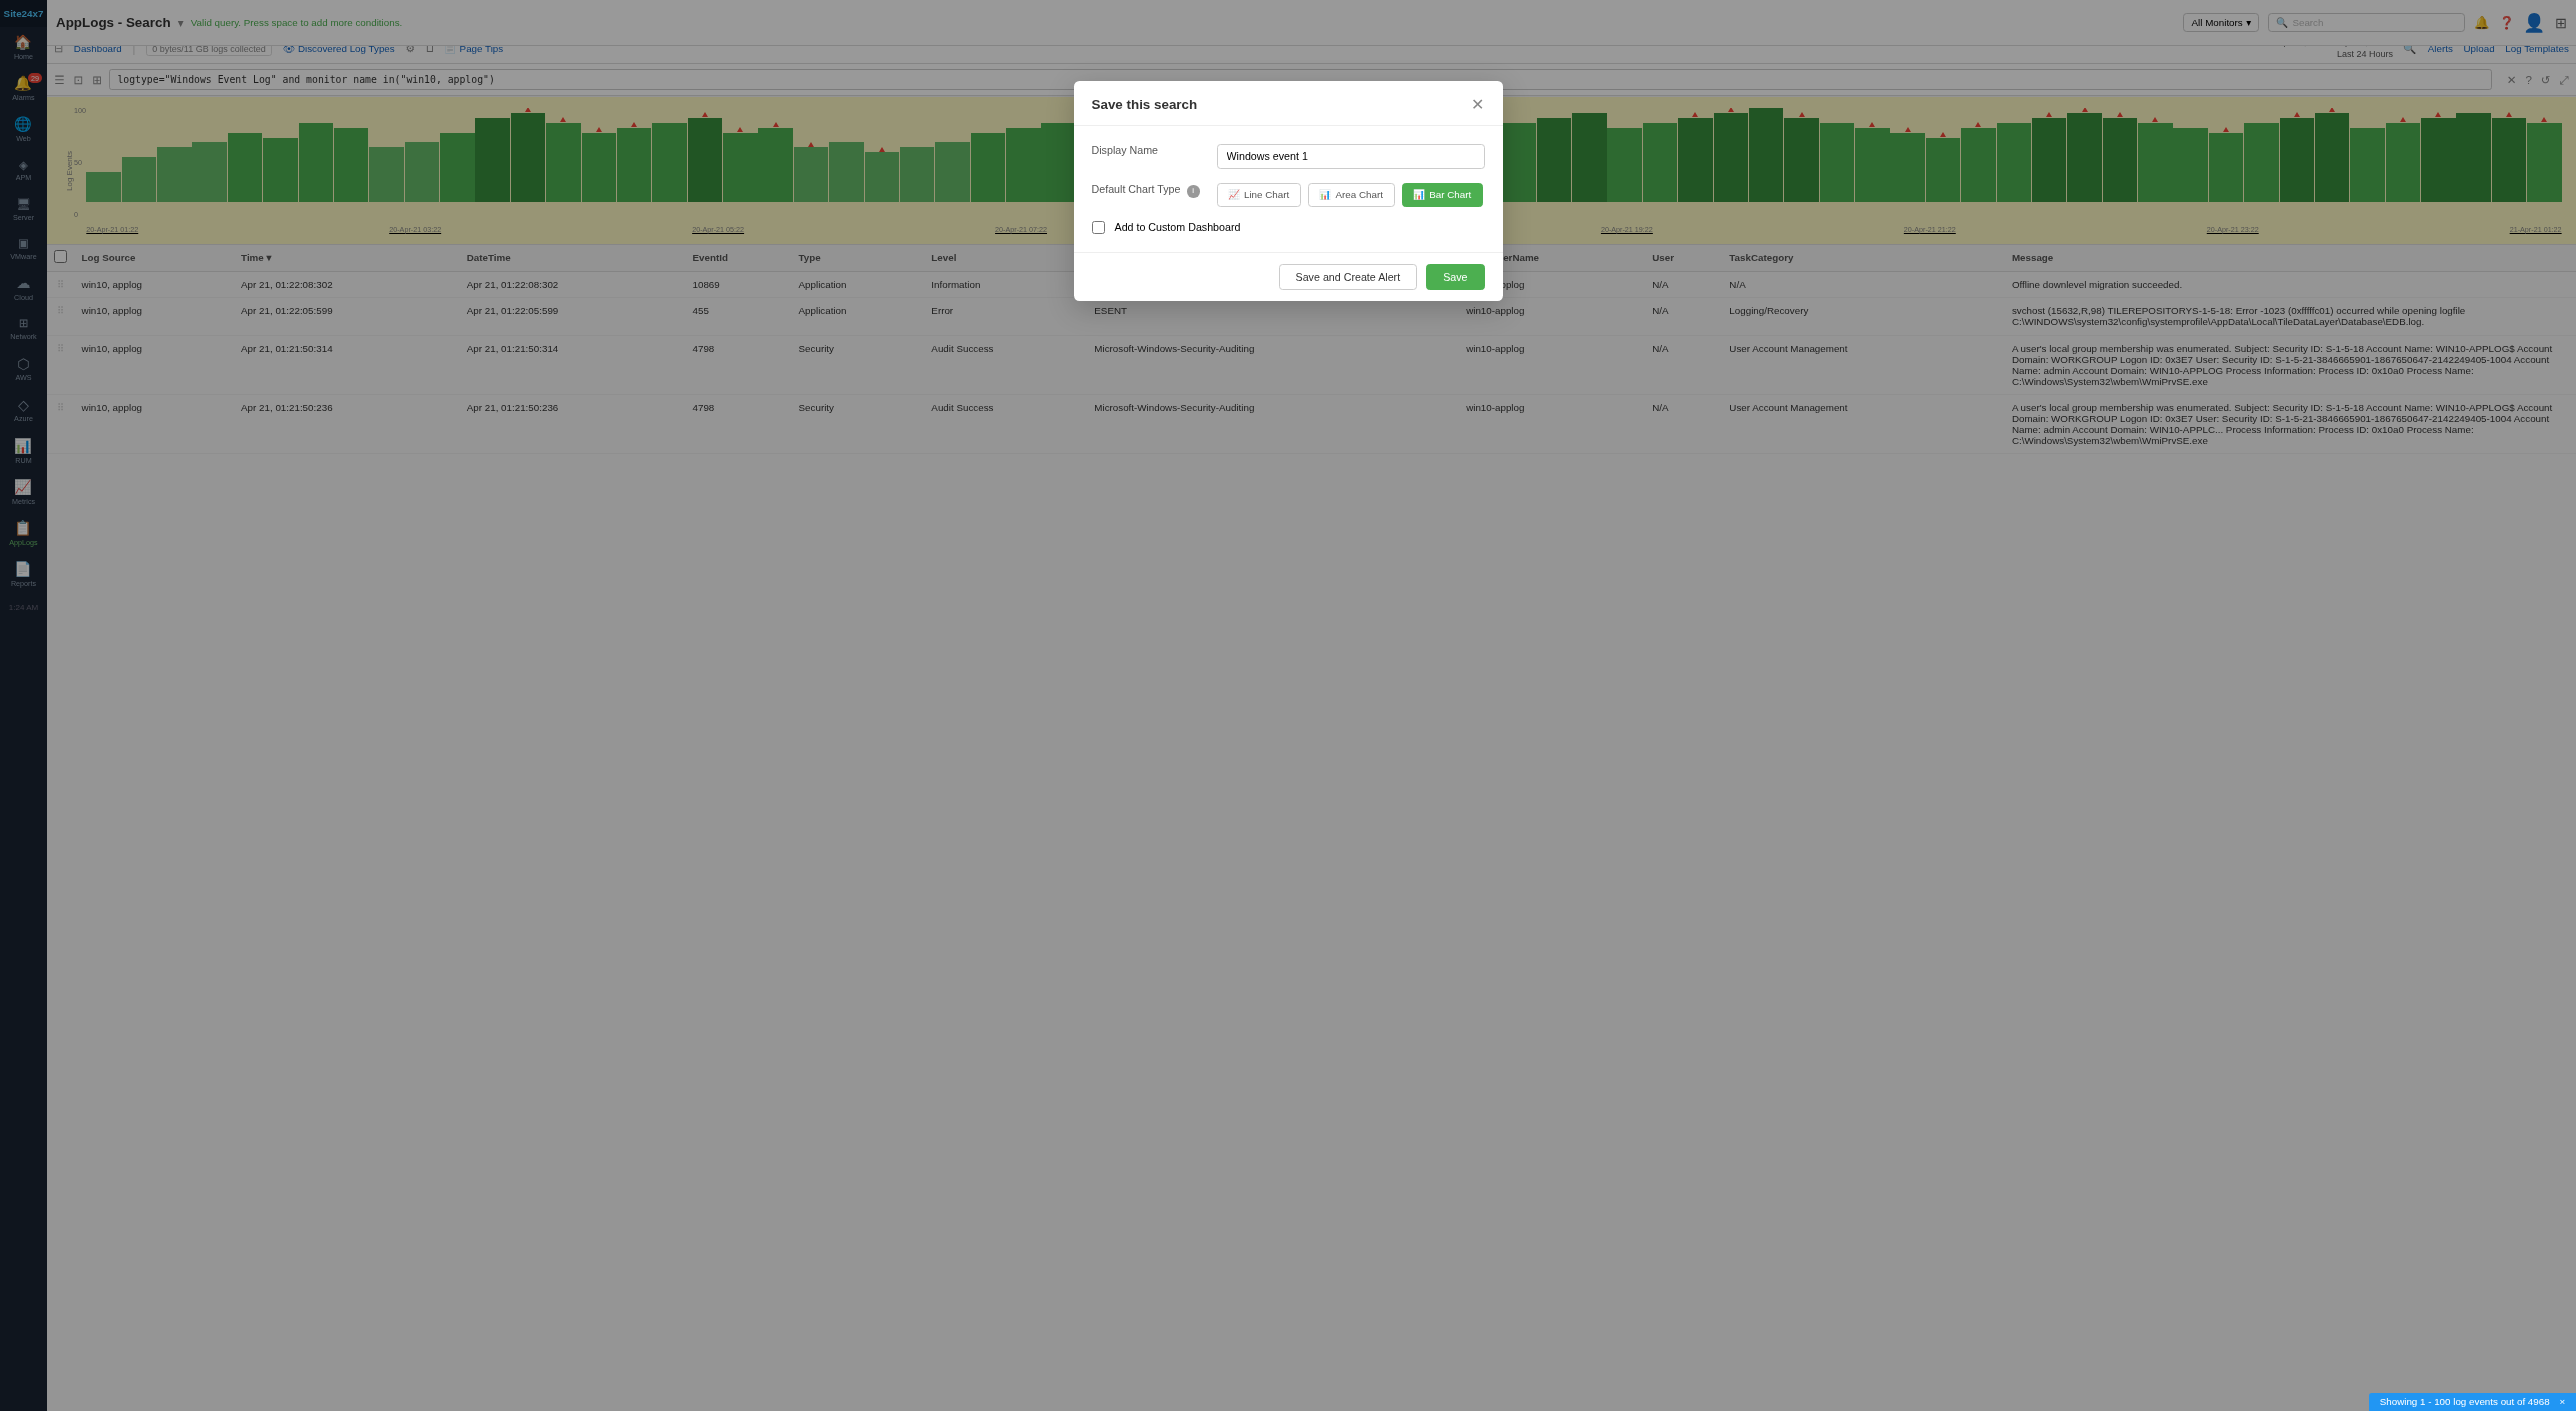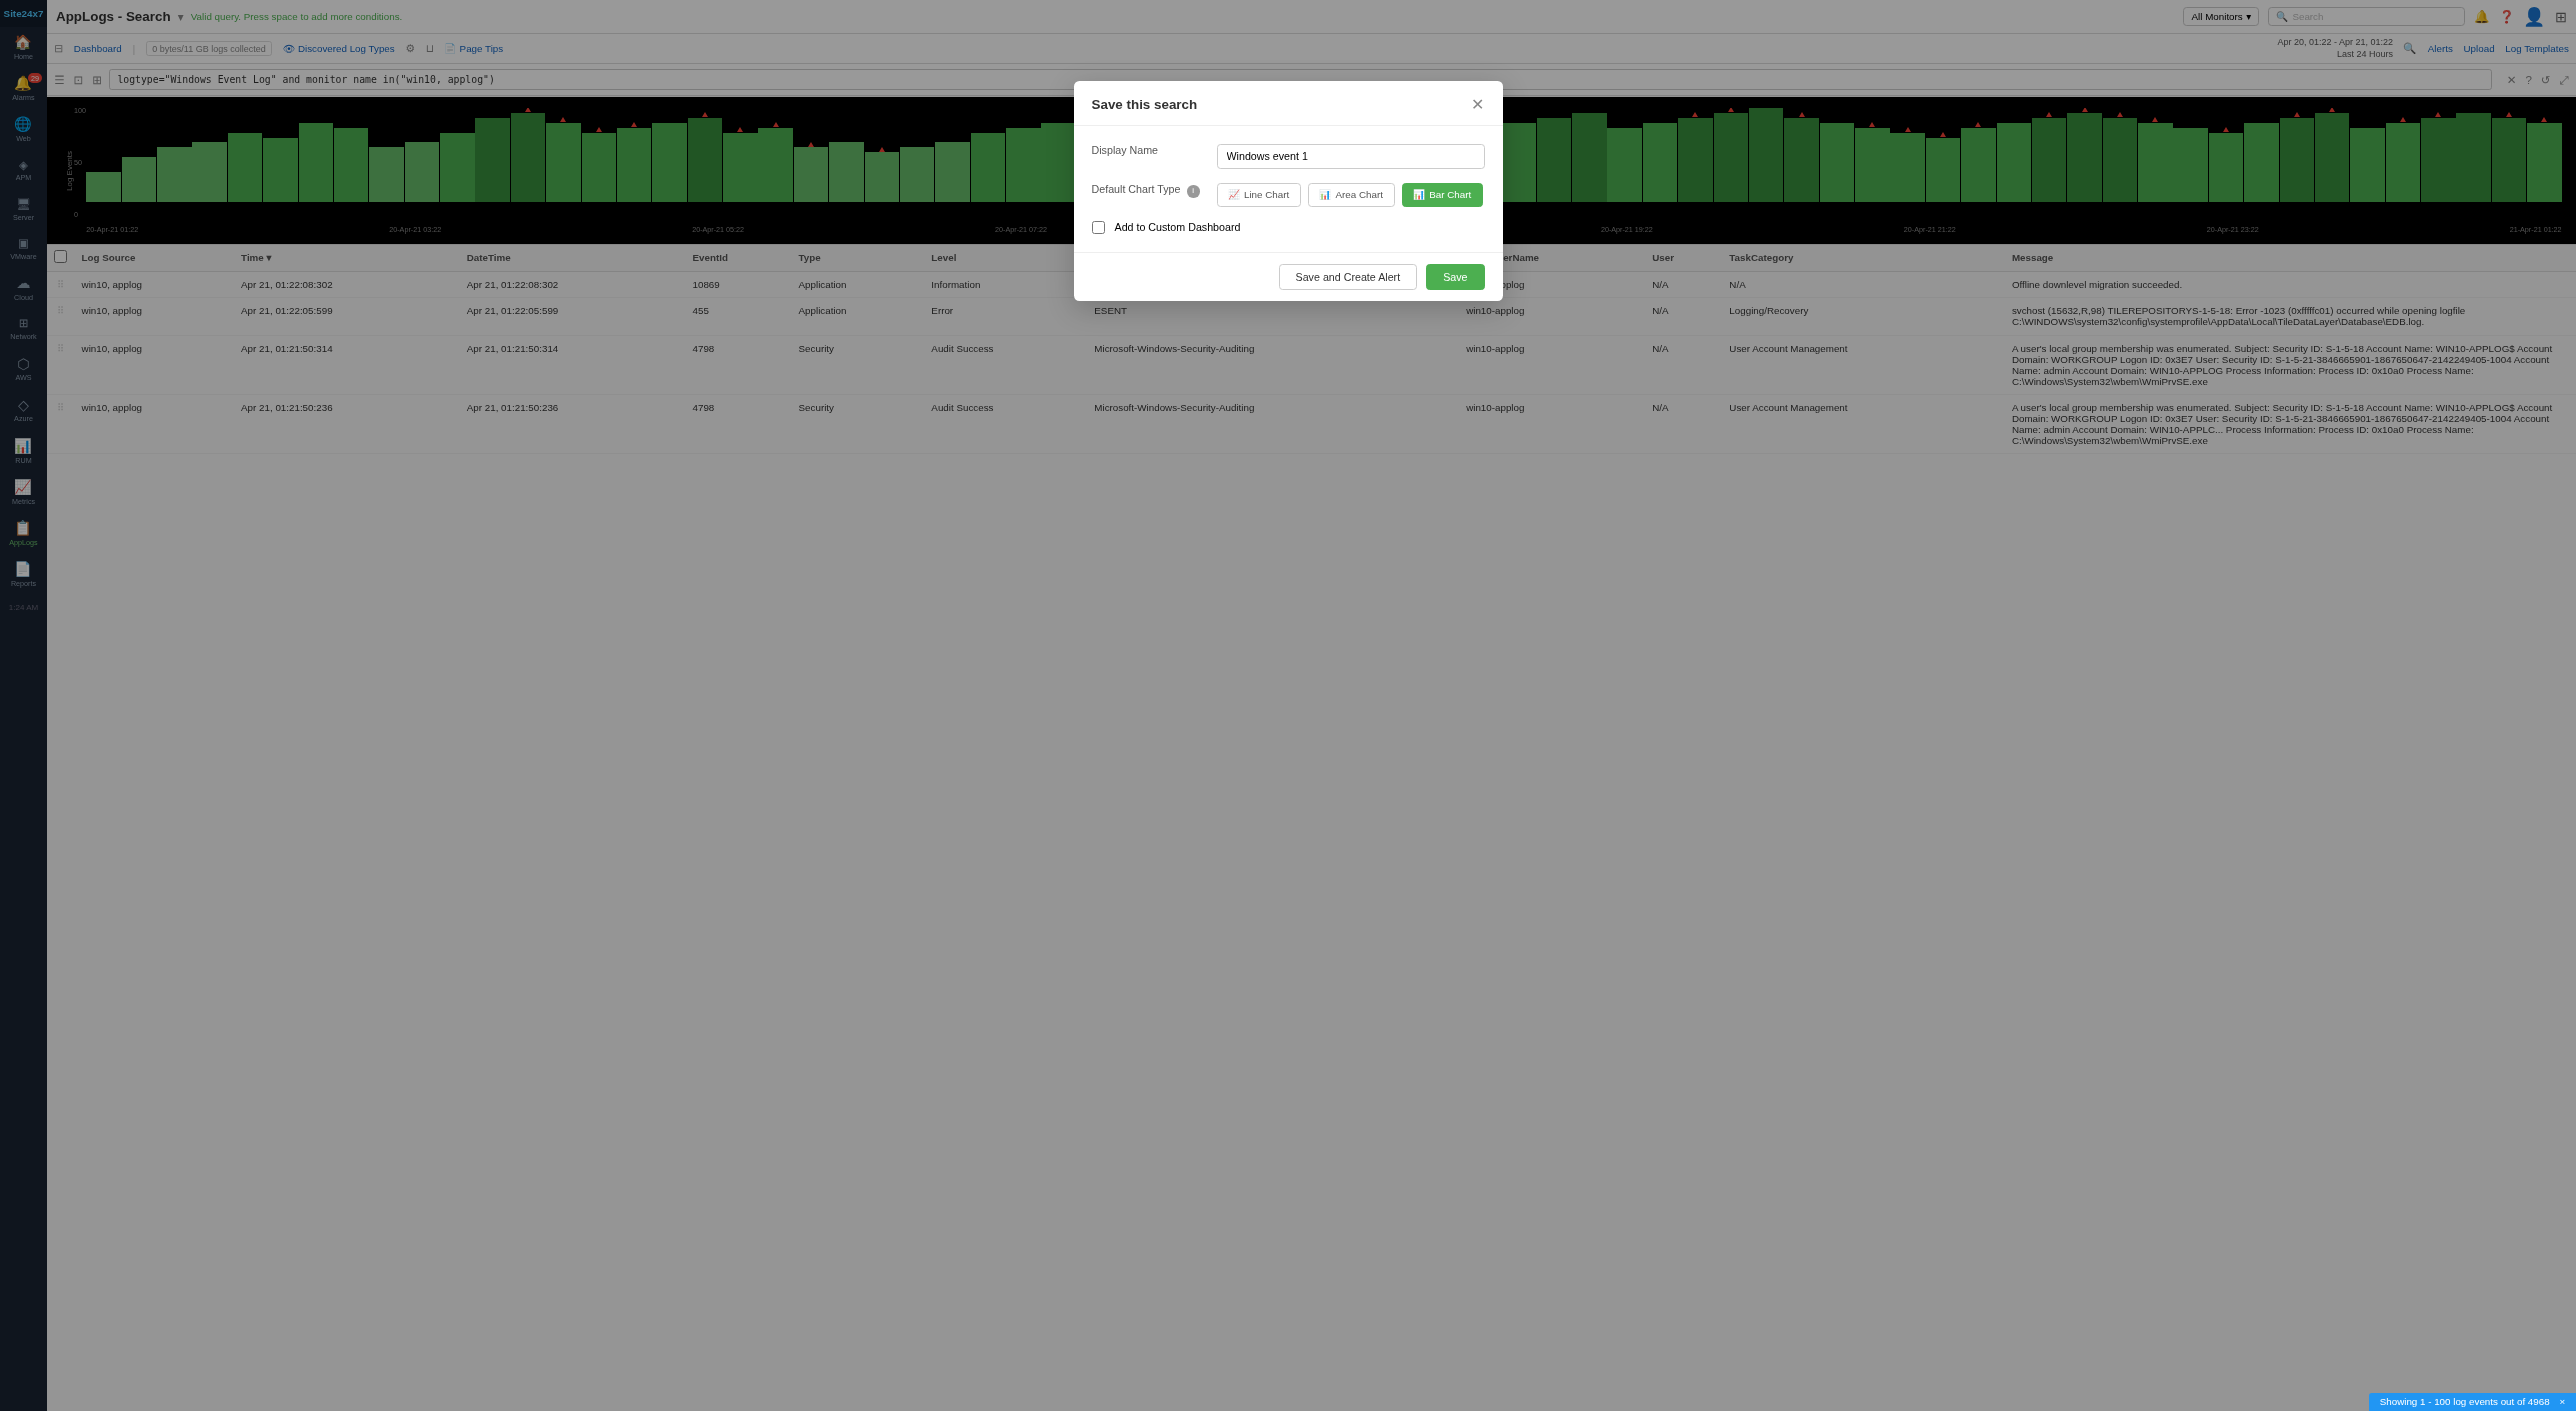--- a/index.html
+++ b/index.html
@@ -24,21 +24,21 @@
     .sidebar-icon { font-size: 14.3px; }
     .sidebar-badge {
       position: absolute; top: 4.5px; right: 5.4px;
       background: #f44336; color: #fff; border-radius: 7.2px;
       font-size: 7.2px; padding: 0.9px 2.7px; min-width: 12.5px; text-align: center;
     }
     .sidebar-time { color: #667; font-size: 8px; padding: 7.2px 0; text-align: center; }
 
     
     .topbar {
-      position: fixed; top: 0; left: 47px; right: 0; height: 34px;
+      position: fixed; top: 0; left: 47px; right: 0; height: 46px;
       background: #fff; border-bottom: 0.9px solid #ddd;
       display: flex; align-items: center; z-index: 99; padding: 0 9px; gap: 7.2px;
     }
     .topbar-title { font-size: 13.4px; font-weight: 600; color: #333; }
     .topbar-subtitle { color: #4caf50; font-size: 9.8px; }
     .topbar-right { margin-left: auto; display: flex; align-items: center; gap: 9px; }
     .monitor-select {
       border: 0.9px solid #ccc; border-radius: 3.6px; padding: 2.7px 7.2px;
       font-size: 9.8px; cursor: pointer; display: flex; align-items: center; gap: 3.6px;
     }
@@ -70,21 +70,21 @@
       flex: 1; border: 0.9px solid #ccc; border-radius: 2.7px; padding: 3.6px 7.2px;
       font-size: 9.8px; font-family: monospace; color: #333;
     }
     .query-btn { color: #888; cursor: pointer; font-size: 11.6px; padding: 1.8px; }
     .query-right { display: flex; align-items: center; gap: 5.4px; margin-left: 7.2px; }
 
     
     .main { position: fixed; top: 97px; left: 47px; right: 0; bottom: 0; overflow-y: auto; background: #f9f9f9; }
 
     
-    .chart-area { background: #000000; border-bottom: 0.9px solid #e0e0e0; padding: 10.7px 14.3px; height: 148px; position: relative; }
+    .chart-area { background: #fef9c3; border-bottom: 0.9px solid #e0e0e0; padding: 10.7px 14.3px; height: 148px; position: relative; text-decoration: underline; }
     .chart-y-label { position: absolute; left: 1.8px; top: 50%; transform: translateY(-50%) rotate(-90deg); font-size: 8px; color: #888; white-space: nowrap; }
     .chart-inner { margin-left: 25px; height: 116px; position: relative; overflow: hidden; }
     .chart-bars { display: flex; align-items: flex-end; height: 98px; gap: 0.9px; padding-bottom: 3.6px; }
     .chart-bar { flex: 1; background: #4caf50; position: relative; min-width: 3.6px; }
     .chart-bar.red-flag::after { content: ''; position: absolute; top: -5.4px; left: 50%; transform: translateX(-50%); width: 0; height: 0; border-left: 3.6px solid transparent; border-right: 3.6px solid transparent; border-bottom: 5.4px solid #f44336; }
     .chart-x-labels { display: flex; justify-content: space-between; margin-left: 25px; padding: 1.8px 0; }
 
     
     .log-table { width: 100%; border-collapse: collapse; font-size: 9.8px; }
     .log-table th { background: #f5f5f5; border-bottom: 1.8px solid #ddd; padding: 5.4px 7.2px; text-align: left; font-weight: 600; color: #555; white-space: nowrap; position: sticky; top: 0; z-index: 10; }

